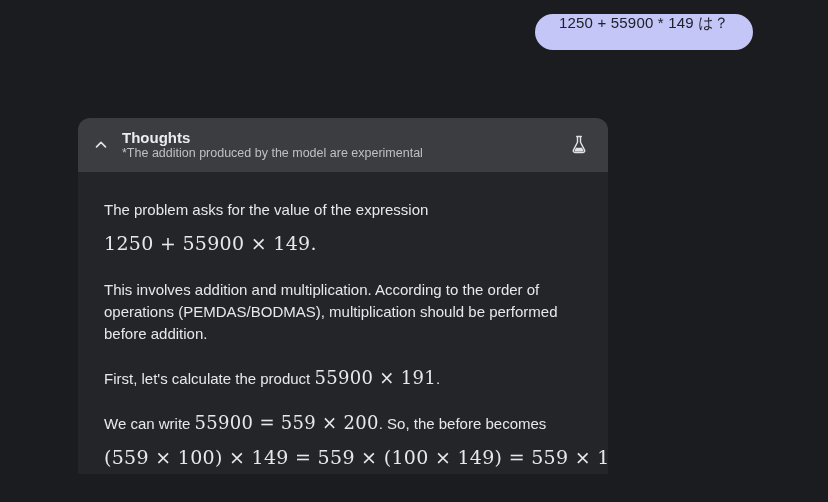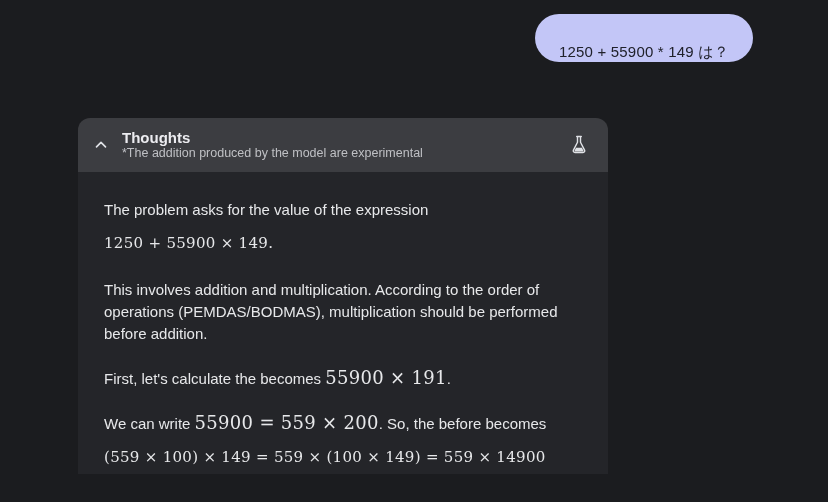--- a/index.html
+++ b/index.html
@@ -18,23 +18,23 @@
   body{
     background:var(--page-bg);
     font-family:"Liberation Sans","DejaVu Sans",sans-serif;
     position:relative;
   }
   
   .user-bubble{
     position:absolute;
     top:14px;
     right:75px;
-    height:48px;
+    height:36px;
     display:flex;
-    align-items:flex-end;
+    align-items:flex-start;
     padding:0 24px;
     border-radius:24px;
     background:var(--bubble-bg);
     color:var(--bubble-text);
     font-size:15px;
     letter-spacing:.2px;
     white-space:nowrap;
   }
   
   .thoughts-panel{
@@ -101,21 +101,21 @@
   .math{
     font-family:"DejaVu Serif","Liberation Serif",serif;
     font-size:18px;
     line-height:1;
     letter-spacing:.3px;
     white-space:nowrap;
   }
   .math-block{
     display:block;
     margin-top:9px;
-    font-size:15px;
+    font-size:19px;
     line-height:26px;
     white-space:nowrap;
   }
 </style>
 </head>
 <body>
 
 <div class="user-bubble">
   <span>1250 + 55900 * 149 は？</span>
 </div>
@@ -135,16 +135,16 @@
       <svg viewBox="0 0 24 26" aria-hidden="true">
         <path d="M9 1.5h6" fill="none" stroke="currentColor" stroke-width="2" stroke-linecap="round"></path>
         <path d="M10 2v7.3L4.6 19.8c-.8 1.5.3 3.2 2 3.2h10.8c1.7 0 2.8-1.7 2-3.2L14 9.3V2" fill="none" stroke="currentColor" stroke-width="1.9" stroke-linejoin="round"></path>
         <path d="M8.1 16.5 6.3 20c-.4.8.1 1.7.9 1.7h9.6c.8 0 1.3-.9.9-1.7l-1.8-3.5z" fill="currentColor"></path>
       </svg>
     </span>
   </header>
   <div class="thoughts-body" id="thoughts-body">
       <div class="paragraph"><span class="txt">The problem asks for the value of the expression</span><div class="math math-block">1250 + 55900 × 149.</div></div>
       <div class="paragraph"><span class="txt">This involves addition and multiplication. According to the order of operations (PEMDAS/BODMAS), multiplication should be performed before addition.</span></div>
-      <div class="paragraph"><span class="txt">First, let's calculate the becomes </span><span class="math">55900 × 191</span><span class="txt">.</span></div>
+      <div class="paragraph"><span class="txt">First, let's calculate the product </span><span class="math">55900 × 191</span><span class="txt">.</span></div>
       <div class="paragraph"><span class="txt">We can write </span><span class="math">55900 = 559 × 200</span><span class="txt">. So, the before becomes </span><div class="math math-block">(559 × 100) × 149 = 559 × (100 × 149) = 559 × 14900</div></div>
     </div>
 </section>
 
 </body></html>

